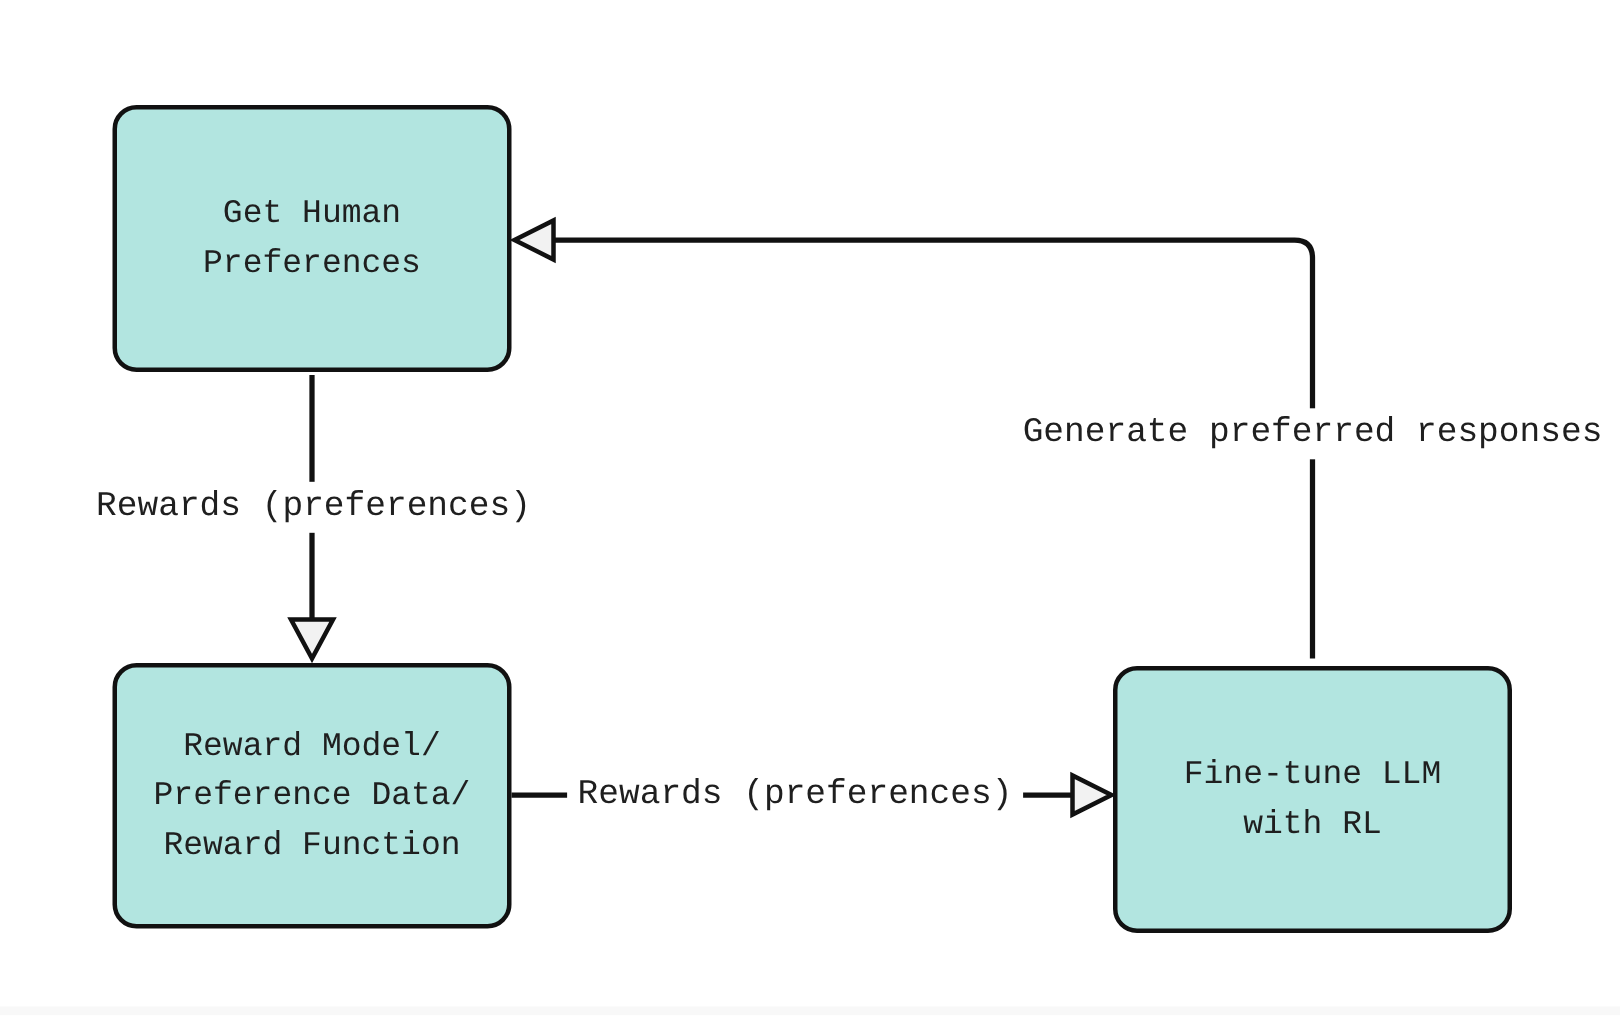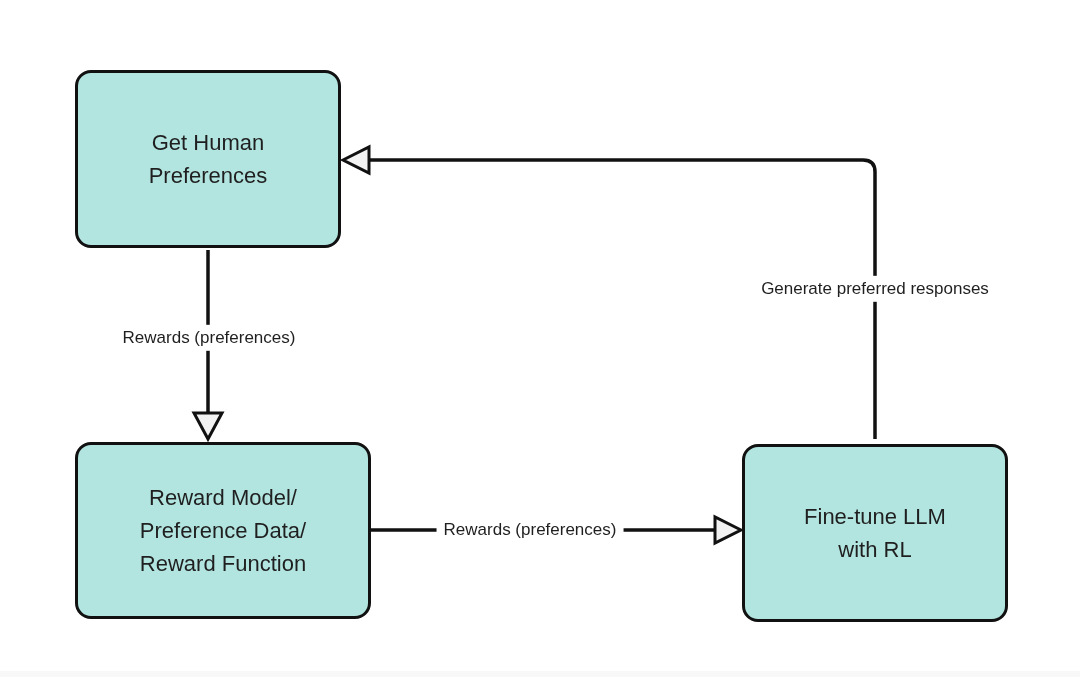--- a/index.html
+++ b/index.html
@@ -5,21 +5,21 @@
   html, body {
     margin: 0;
     padding: 0;
     background: #ffffff;
   }
   .stage {
     position: relative;
     width: 1080px;
     height: 677px;
     background: var(--background, #ffffff);
-    font-family: Liberation Sans, sans-serif;
+    font-family: Liberation Mono, monospace;
     overflow: hidden;
   }
   .edges {
     position: absolute;
     left: 0;
     top: 0;
     width: 1080px;
     height: 677px;
     display: block;
   }
@@ -43,28 +43,28 @@
     display: flex;
     align-items: center;
     justify-content: center;
     text-align: center;
     color: var(--text, #1f1f1f);
     font-size: 22px;
     line-height: 1.5;
     white-space: pre-line;
   }
   .node-get-human-preferences { left: 75px;  top: 70px;  width: 266px; height: 178px; }
-  .node-reward-model          { left: 75px;  top: 442px; width: 296px; height: 177px; align-items: center; }
+  .node-reward-model          { left: 75px;  top: 442px; width: 266px; height: 177px; align-items: center; }
   .node-fine-tune-llm         { left: 742px; top: 444px; width: 266px; height: 178px; }
   .edge-label {
     position: absolute;
     transform: translate(-50%, -50%);
     background: var(--background, #ffffff);
     color: var(--text, #1f1f1f);
-    font-size: 17px;
+    font-size: 23px;
     line-height: 1.2;
     padding: 3px 7px;
     white-space: nowrap;
   }
   .edge-label-rewards-down  { left: 209px; top: 338px; }
   .edge-label-rewards-right { left: 530px; top: 530px; }
   .edge-label-generate      { left: 875px; top: 289px; }
   .bottom-strip {
     position: absolute;
     left: 0;

